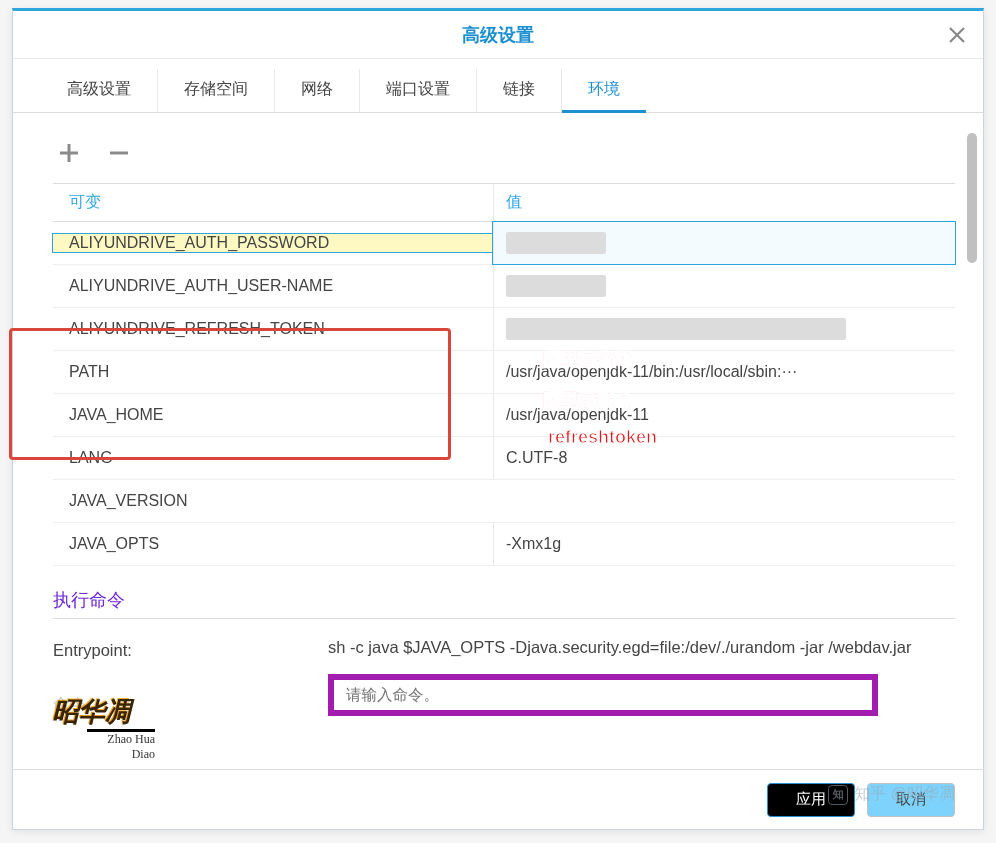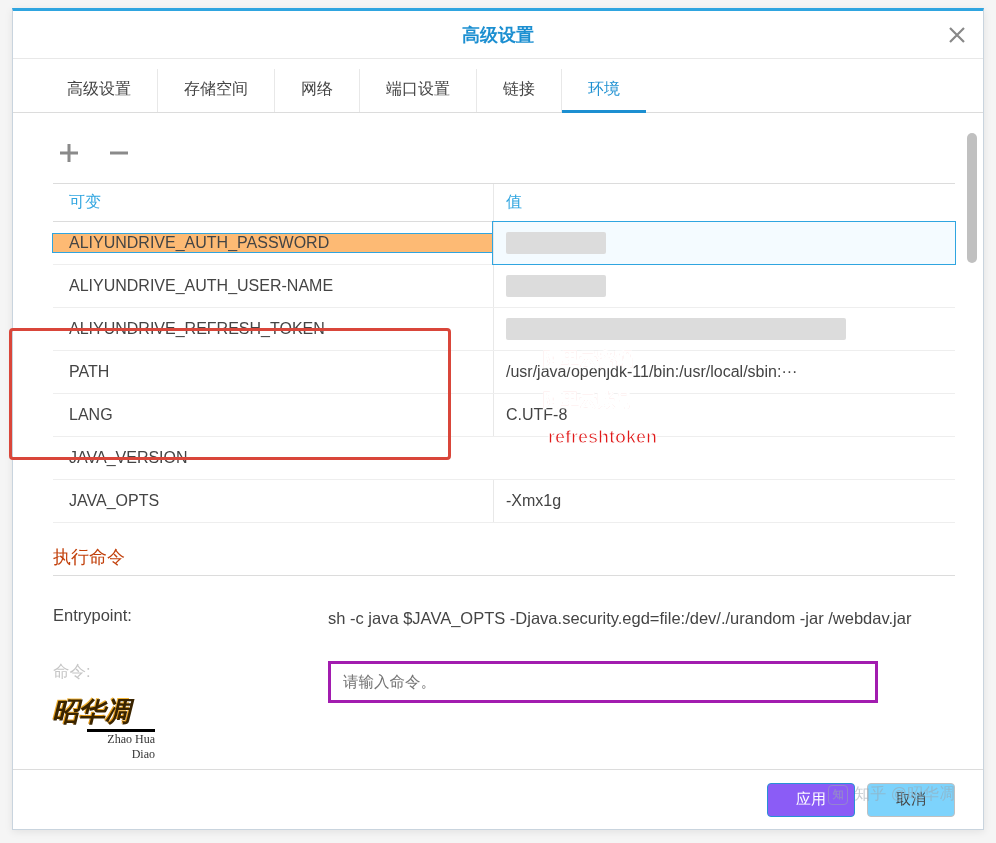--- a/index.html
+++ b/index.html
@@ -128,21 +128,21 @@
   display: flex;
   height: 43px;
   align-items: center;
   border-bottom: 1px solid #eee;
   color: #444;
   font-size: 16.5px;
   position: relative;
 }
 .grid-row.selected .col-key {
   outline: 1px solid #2fa5e0;
-  background: #fdba74;
+  background: #fef9c3;
 }
 .grid-row.selected .col-val {
   outline: 1px solid #2fa5e0;
   background: #f4fbff;
 }
 .red-box {
   position: absolute;
   left: -4px;
   top: 215px;
   width: 442px;
@@ -159,37 +159,36 @@
 }
 .ann {
   position: absolute;
   color: #e01a1a;
   font-weight: 700;
   font-size: 18px;
   -webkit-text-stroke: 1px #fff;
   text-shadow: 0 0 2px #fff, 0 0 2px #fff;
 }
 .section-title {
-  color: #c2410c;
+  color: #6d28d9;
   font-size: 18px;
   margin: 22px 0 6px 0;
 }
 .hr { border-top: 1px solid #dcdcdc; margin-bottom: 16px; width: 902px;}
 .entry-row {
   display: flex;
-  align-items: flex-start;
+  align-items: flex-end;
   margin-bottom: 14px;
-  margin-top: 30px;
 }
 .entry-label { width: 275px; font-size: 16.5px; color: #444; }
 .entry-val { flex: 1; font-size: 16.5px; color: #444; line-height: 1.5; padding-right: 30px;}
 .cmd-input {
   width: 550px;
   height: 42px;
-  border: 3px solid #a21caf;
+  border: 6px solid #a21caf;
   padding: 0 12px;
   font-size: 15.5px;
   color: #888;
   background: #fff;
 }
 .footer {
   position: absolute;
   left: 0;
   right: 0;
   bottom: 0;
@@ -205,21 +204,21 @@
   height: 34px;
   padding: 0 28px;
   border-radius: 4px;
   font-size: 15px;
   cursor: pointer;
   border: 1px solid #c0c0c0;
   background: #7dd3fc;
   color: #444;
 }
 .btn.primary {
-  background: #8b5cf6;
+  background: #000000;
   border-color: #2891d5;
   color: #fff;
 }
 .watermark {
   position: absolute;
   left: 38px;
   bottom: 90px;
   width: 110px;
   height: 46px;
   font-family: serif;
@@ -324,20 +323,24 @@
         <div class="col-key">ALIYUNDRIVE_REFRESH_TOKEN</div>
         <div class="col-val">
             <span class="blur-val" style="width:340px"></span>
           </div>
       </div>
       <div class="grid-row">
         <div class="col-key">PATH</div>
         <div class="col-val">/usr/java/openjdk-11/bin:/usr/local/sbin:···</div>
       </div>
       <div class="grid-row">
+        <div class="col-key">JAVA_HOME</div>
+        <div class="col-val">/usr/java/openjdk-11</div>
+      </div>
+      <div class="grid-row">
         <div class="col-key">LANG</div>
         <div class="col-val">C.UTF-8</div>
       </div>
       <div class="grid-row">
         <div class="col-key">JAVA_VERSION</div>
       </div>
       <div class="grid-row">
         <div class="col-key">JAVA_OPTS</div>
         <div class="col-val">-Xmx1g</div>
       </div>

